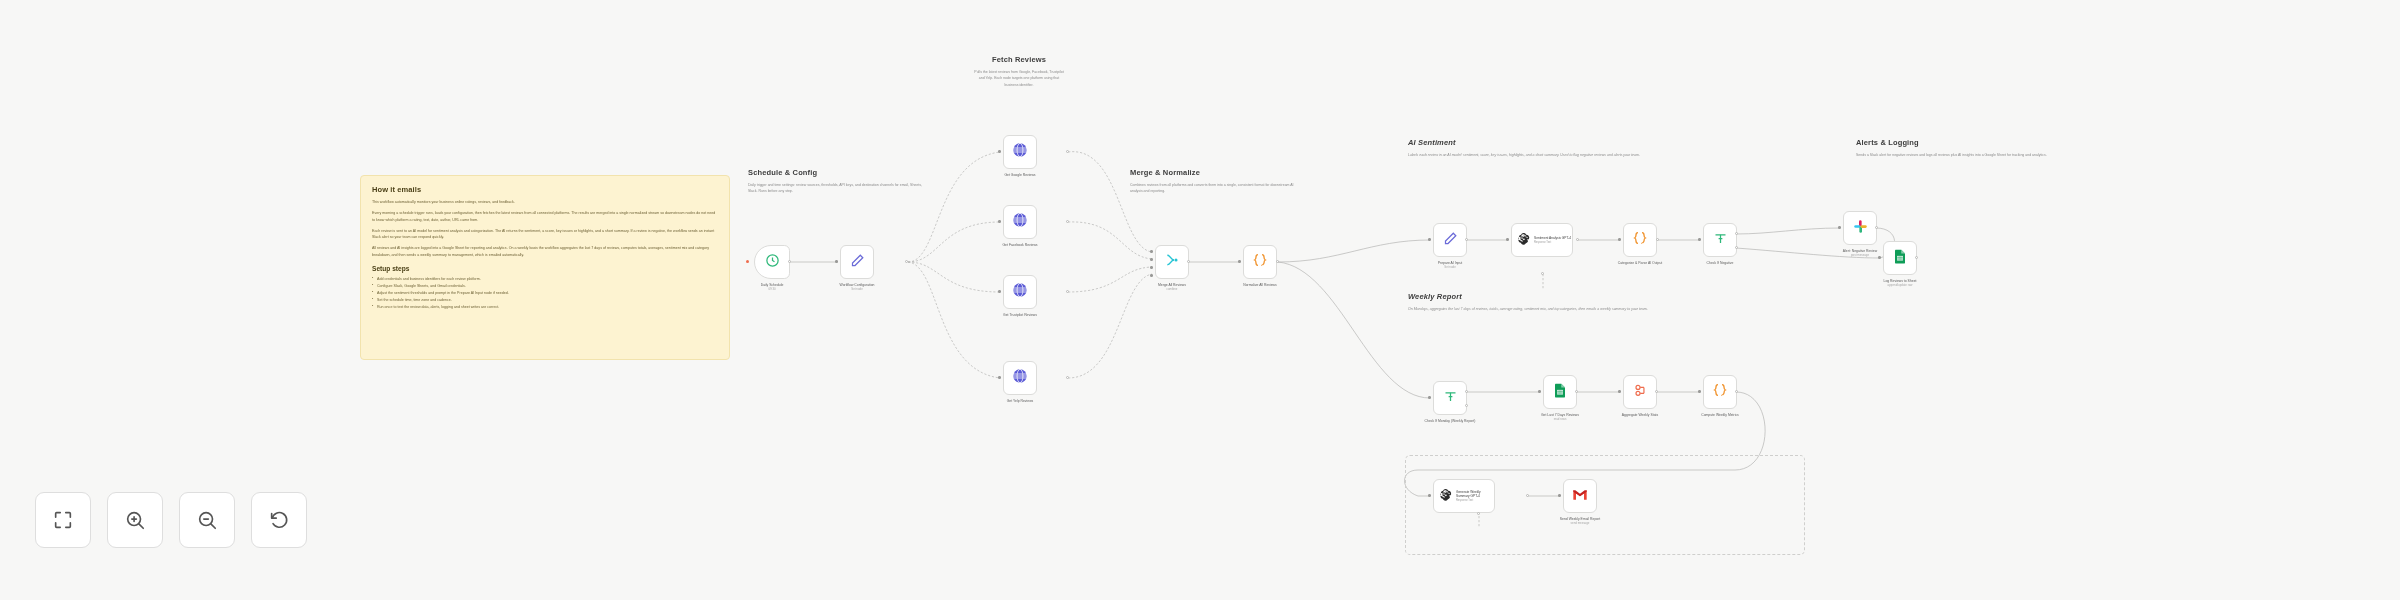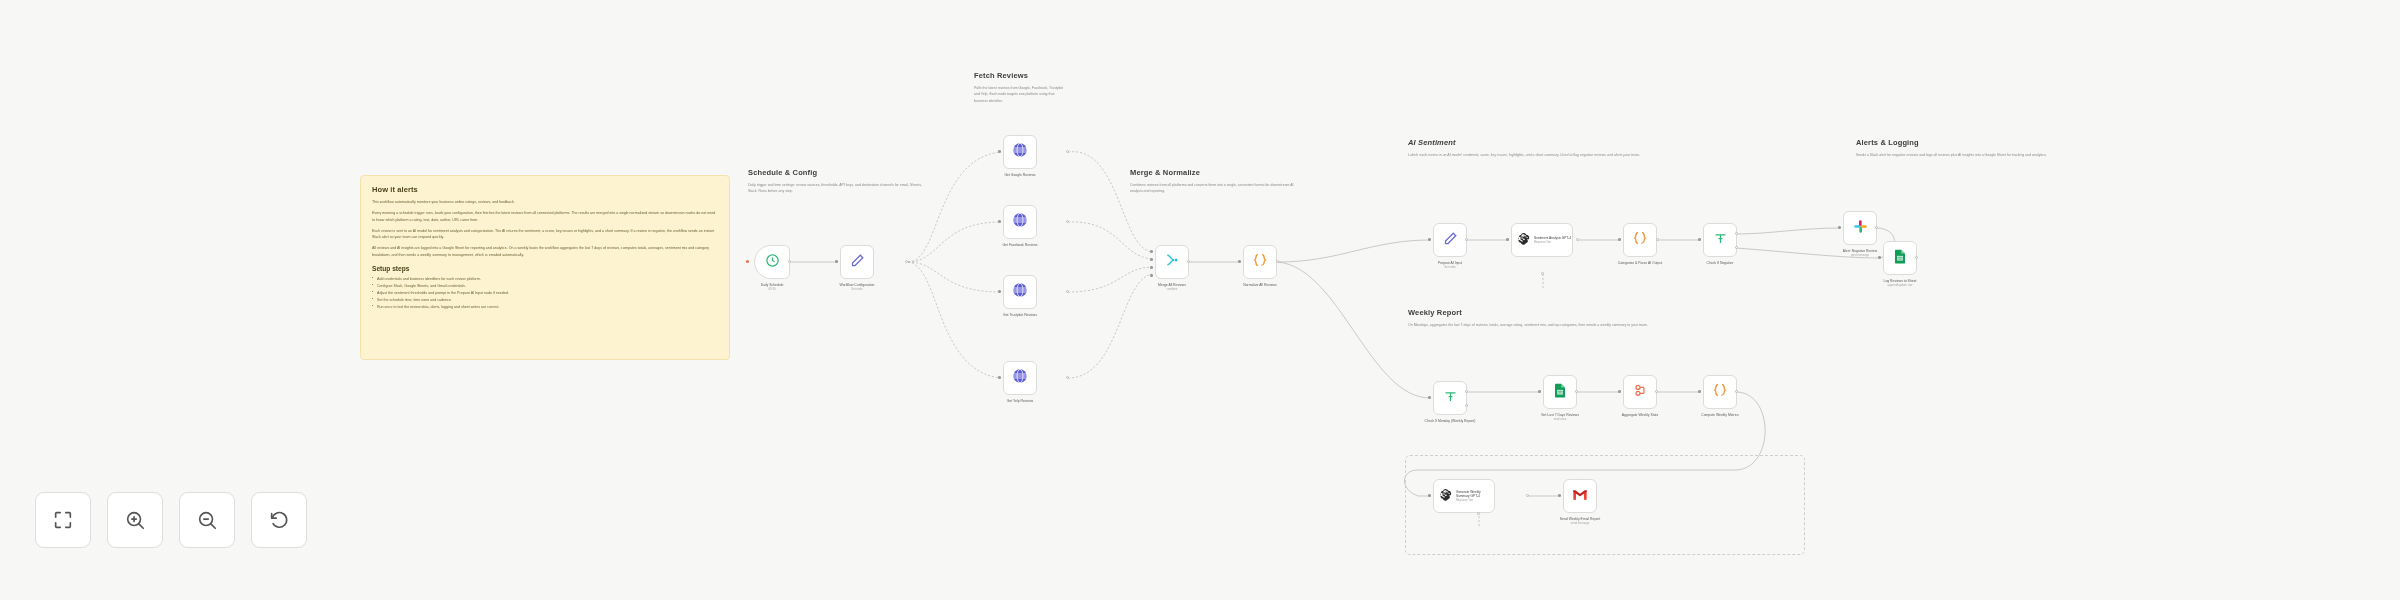--- a/index.html
+++ b/index.html
@@ -176,61 +176,61 @@
 
     <path d="M 1528 496 L 1560 496"></path>
 
     <path class="dash" d="M 1543 274 L 1543 290"></path>
     <path class="dash" d="M 1479 512 L 1479 528"></path>
   </svg>
 
   <div class="gbox" style="left:1405px; top:455px; width:400px; height:100px;"></div>
 
   <div class="sticky" style="left:360px; top:175px; width:370px; height:185px;">
-    <h3>How it alerts</h3>
+    <h3>How it emails</h3>
     <p>This workflow automatically monitors your business online ratings, reviews, and feedback.</p>
     <p>Every morning a schedule trigger runs, loads your configuration, then fetches the latest reviews from all connected platforms. The results are merged into a single normalized stream so downstream nodes do not need to know which platform a rating, text, date, author, URL came from.</p>
     <p>Each review is sent to an AI model for sentiment analysis and categorization. The AI returns the sentiment, a score, key issues or highlights, and a short summary. If a review is negative, the workflow sends an instant Slack alert so your team can respond quickly.</p>
     <p>All reviews and AI insights are logged into a Google Sheet for reporting and analytics. On a weekly basis the workflow aggregates the last 7 days of reviews, computes totals, averages, sentiment mix and category breakdown, and then sends a weekly summary to management, which is emailed automatically.</p>
     <h4>Setup steps</h4>
     <ul>
       <li>Add credentials and business identifiers for each review platform.</li>
       <li>Configure Slack, Google Sheets, and Gmail credentials.</li>
       <li>Adjust the sentiment thresholds and prompt in the Prepare AI Input node if needed.</li>
       <li>Set the schedule time, time zone and cadence.</li>
       <li>Run once to test the review data, alerts, logging and sheet writes are correct.</li>
     </ul>
   </div>
 
   <div class="section" style="left:748px; top:168px; width:175px;">
     <div class="s-title">Schedule &amp; Config</div>
     <div class="s-desc">Daily trigger and time settings: review sources, thresholds, API keys, and destination channels for email, Sheets, Slack. Runs before any step.</div>
   </div>
 
-  <div class="section" style="left:974px; top:71px; width:90px;">
+  <div class="section" style="left:974px; top:55px; width:90px;text-align:center;">
     <div class="s-title">Fetch Reviews</div>
     <div class="s-desc">Pulls the latest reviews from Google, Facebook, Trustpilot and Yelp. Each node targets one platform using that business identifier.</div>
   </div>
 
   <div class="section" style="left:1130px; top:168px; width:175px;">
     <div class="s-title">Merge &amp; Normalize</div>
     <div class="s-desc">Combines reviews from all platforms and converts them into a single, consistent format for downstream AI analysis and reporting.</div>
   </div>
 
   <div class="section" style="left:1408px; top:138px; width:380px;font-style:italic;">
     <div class="s-title">AI Sentiment</div>
     <div class="s-desc">Labels each review in an AI model: sentiment, score, key issues, highlights, and a short summary. Used to flag negative reviews and alerts your team.</div>
   </div>
 
   <div class="section" style="left:1856px; top:138px; width:260px;">
     <div class="s-title">Alerts &amp; Logging</div>
     <div class="s-desc">Sends a Slack alert for negative reviews and logs all reviews plus AI insights into a Google Sheet for tracking and analytics.</div>
   </div>
 
-  <div class="section" style="left:1408px; top:308px; width:420px;">
+  <div class="section" style="left:1408px; top:292px; width:420px;font-style:italic;">
     <div class="s-title">Weekly Report</div>
     <div class="s-desc">On Mondays, aggregates the last 7 days of reviews, totals, average rating, sentiment mix, and top categories, then emails a weekly summary to your team.</div>
   </div>
 
   <div class="trigdot" style="left:746px; top:260px;"></div>
   <div class="node trigger" style="left:754px; top:245px;">
     <span class="ic">
       <svg width="15" height="15" viewBox="0 0 24 24" fill="none" stroke="#2eb87a" stroke-width="2">
         <circle cx="12" cy="12" r="9"></circle>
           <path d="M12 7v5l3.2 2"></path>

